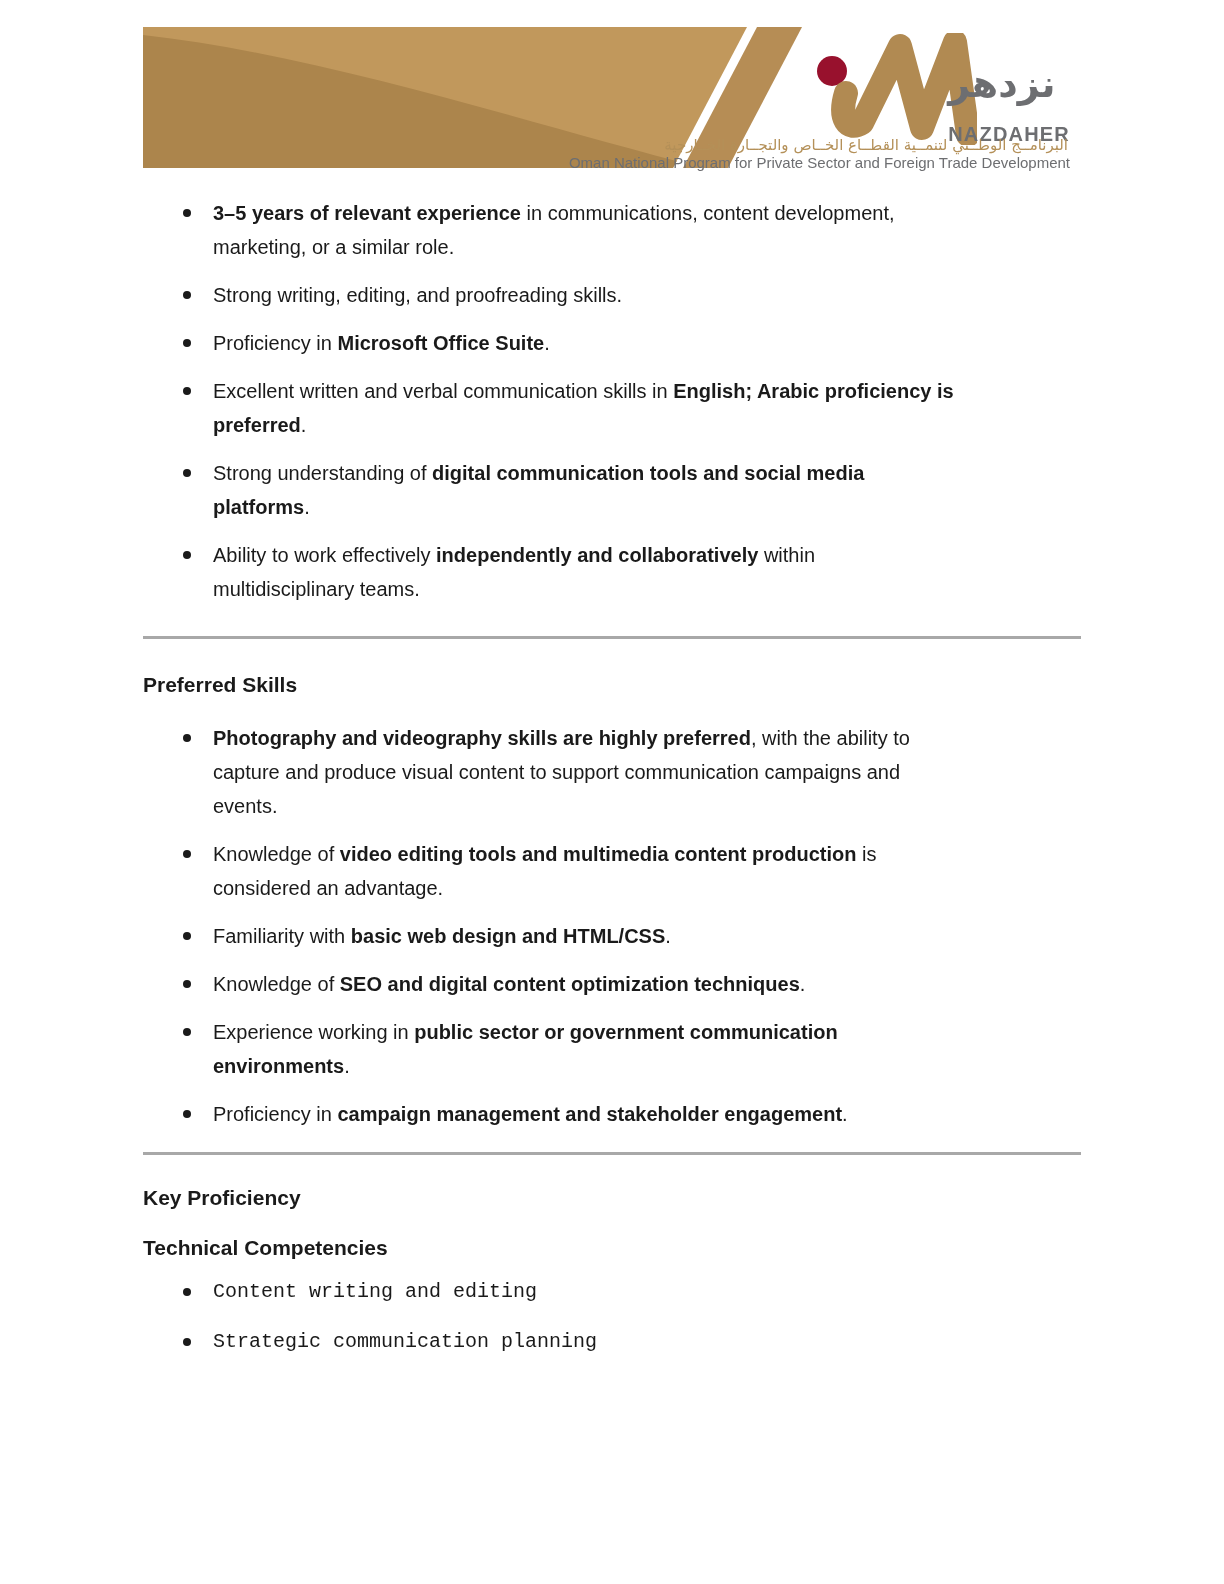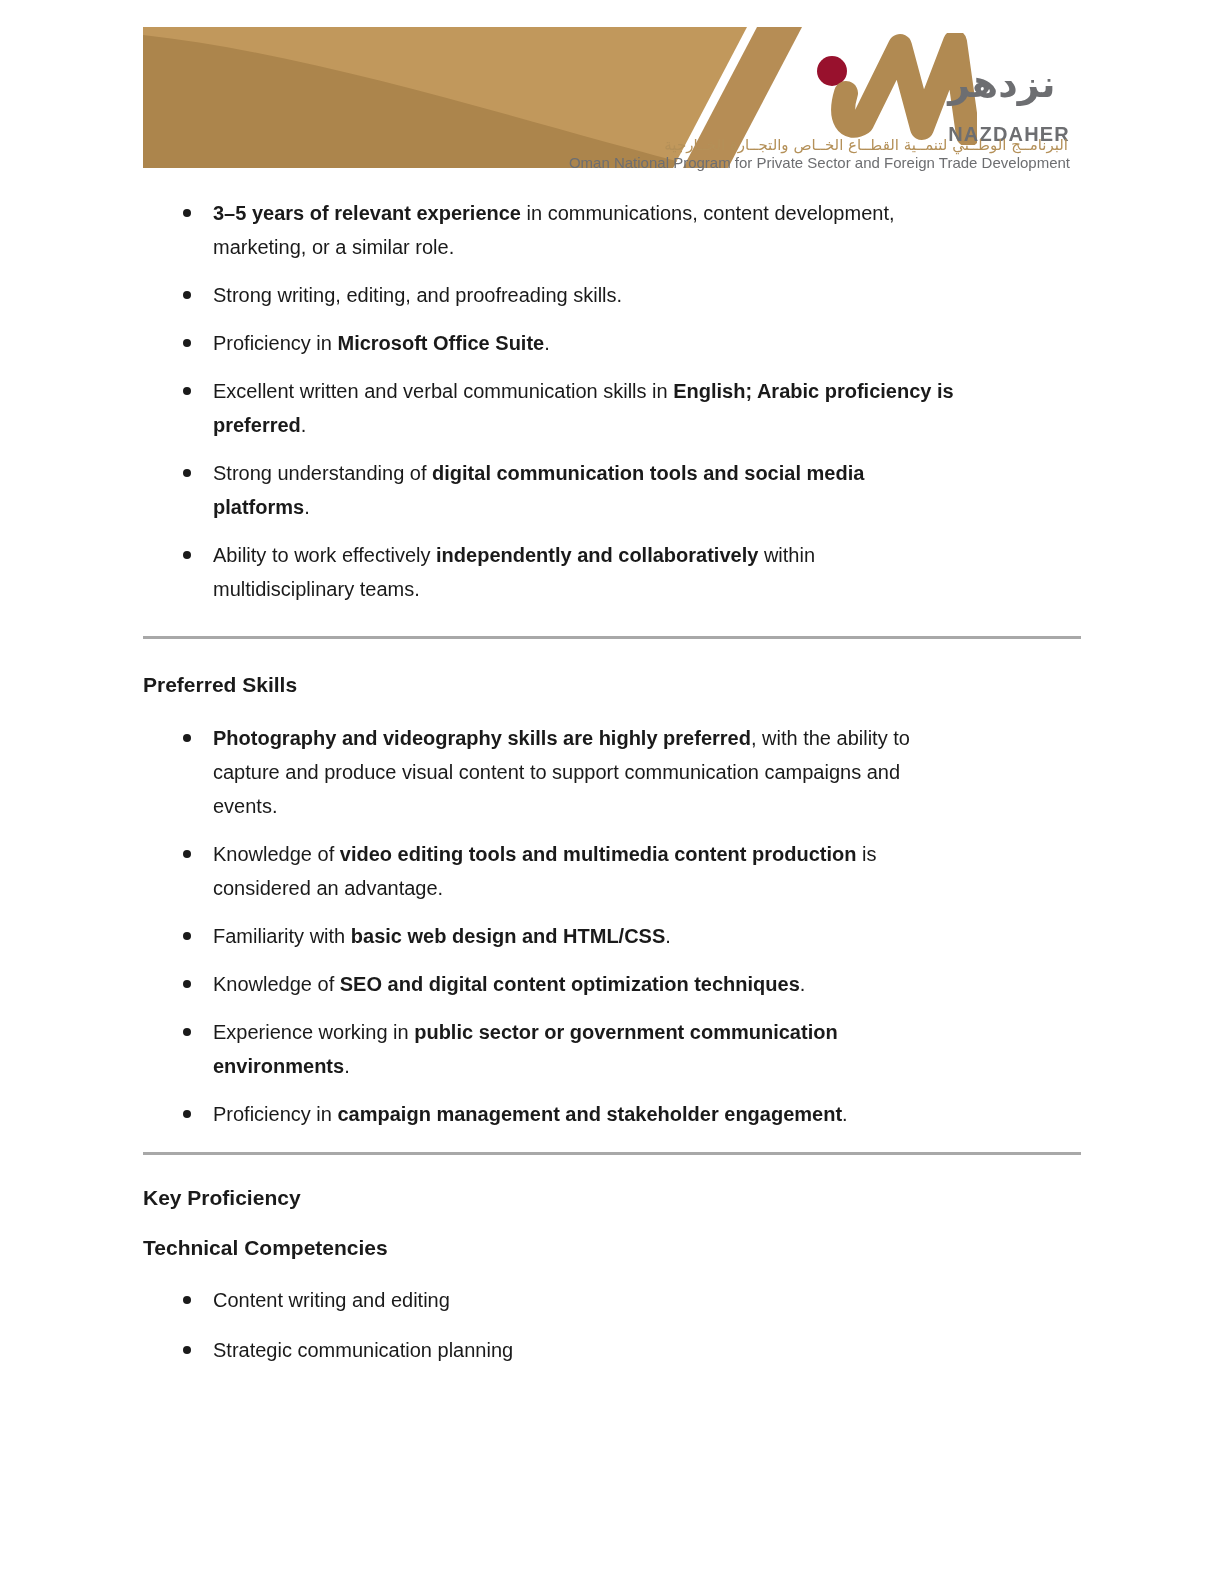--- a/index.html
+++ b/index.html
@@ -54,21 +54,21 @@
     position:relative;padding-left:70px;margin-bottom:14px;
     white-space:pre-wrap;max-width:880px;
   }
   .bullets li::before{
     content:"";position:absolute;left:40px;top:13px;width:8px;height:8px;
     border-radius:50%;background:var(--text,#1a1a1a);
   }
   .bullets b{font-weight:700;}
   ul.q-list{margin-top:28px;}
   ul.ps-list{margin-top:23px;}
-  ul.kc-list{margin-top:22px;}
+  ul.kc-list{margin-top:14px;font-family:Liberation Mono, monospace;}
   ul.kc-list li{margin-bottom:16px;}
   .divider{
     border:0;height:3px;background:var(--divider);
     margin:0 0 0 143px;width:938px;
   }
   .divider.d1{margin-top:30px;}
   .divider.d2{margin-top:21px;}
   .heading{
     font-size:21px;line-height:26px;font-weight:700;
     margin:33px 0 0 143px;

